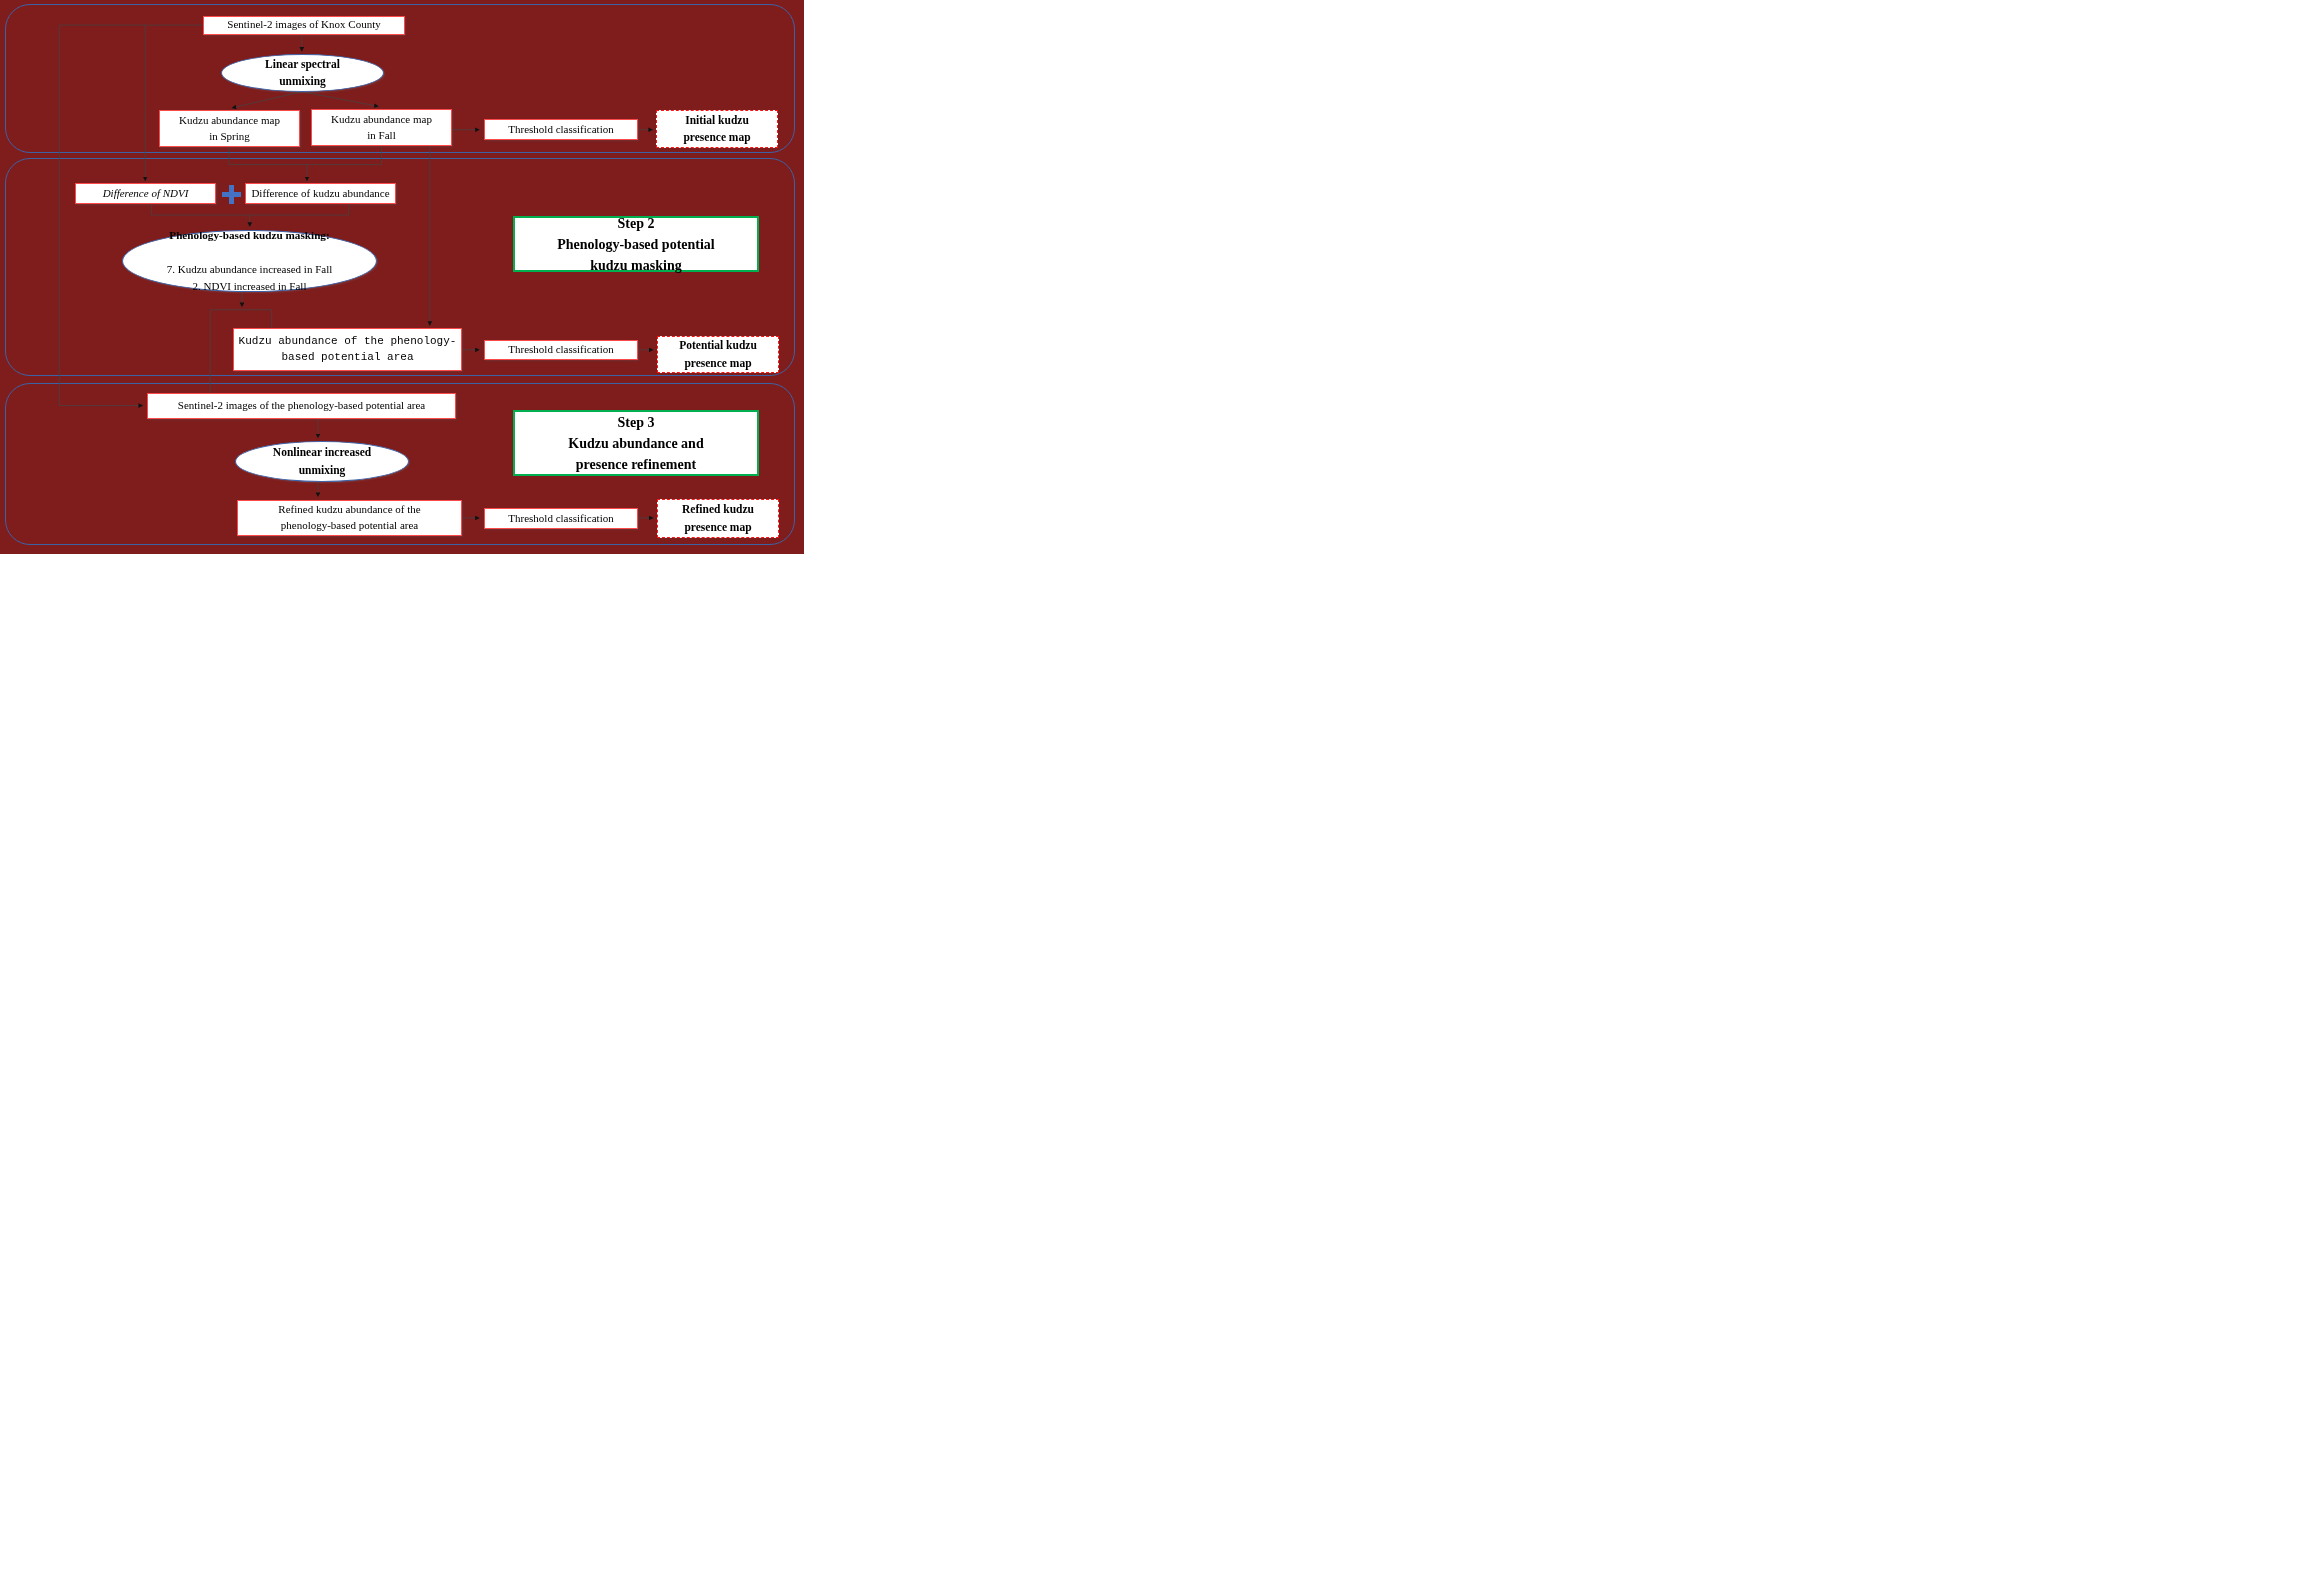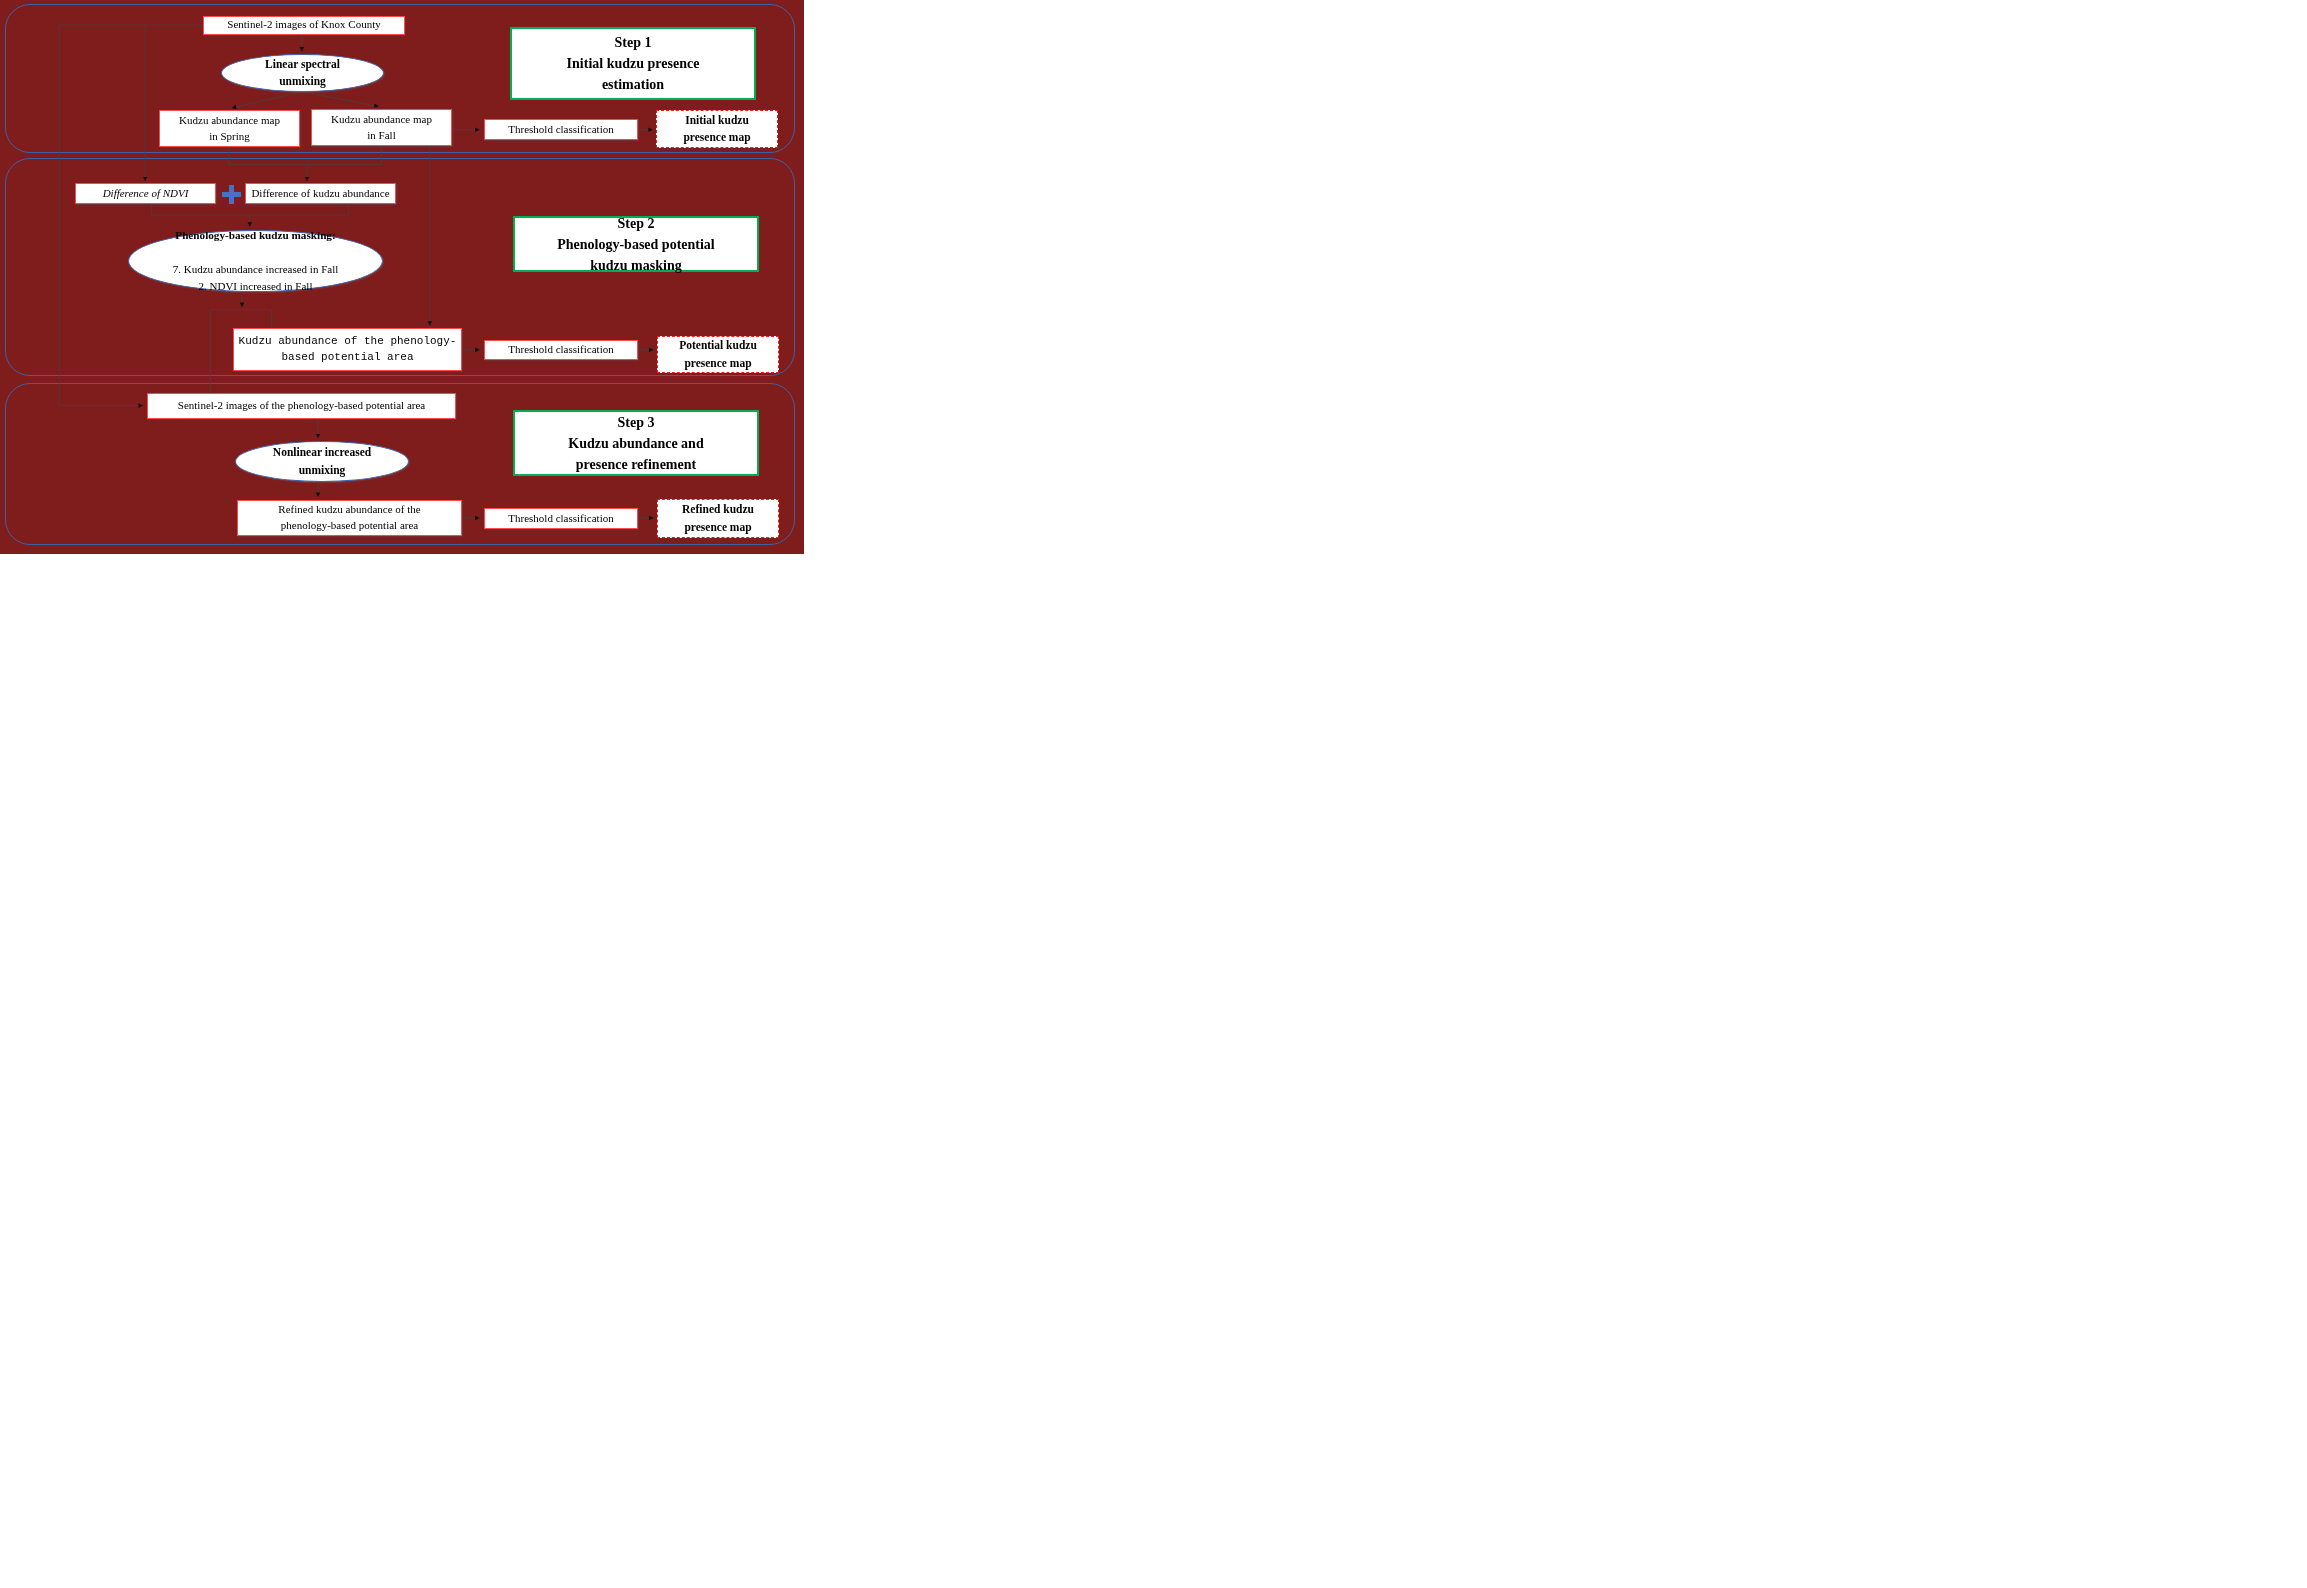--- a/index.html
+++ b/index.html
@@ -133,40 +133,37 @@
 
   <div class="node ellipse" style="left:221px;top:54px;width:163px;height:38px;">Linear spectral
 unmixing</div>
 
   <div class="node redbox" style="left:159px;top:110px;width:141px;height:37px;">Kudzu abundance map
 in Spring</div>
 
   <div class="node redbox" style="left:311px;top:109px;width:141px;height:37px;">Kudzu abundance map
 in Fall</div>
 
-  <div class="node greenbox" style="left:510px;top:26.5px;width:246px;height:73px;">Step 1
-Initial kudzu presence
-estimation</div>
 
   <div class="node redbox" style="left:484px;top:119px;width:154px;height:21px;">Threshold classification</div>
 
   <div class="node dashedbox" style="left:656px;top:110px;width:122px;height:38px;">Initial kudzu
 presence map</div>
 
   <div class="node redbox" style="left:75px;top:183px;width:141px;height:21.3px;font-style:italic;">Difference of NDVI</div>
 
   <div class="plus" style="left:222px;top:185px;"></div>
 
   <div class="node redbox" style="left:245px;top:183px;width:151px;height:21.3px;">Difference of kudzu abundance</div>
 
   <div class="node greenbox" style="left:513px;top:216px;width:246px;height:56px;">Step 2
 Phenology-based potential
 kudzu masking</div>
 
-  <div class="node ellipse masking" style="left:128px;top:230px;width:255px;height:62px;line-height:1.55;gap:17px;">
+  <div class="node ellipse masking" style="left:122px;top:230px;width:255px;height:62px;line-height:1.55;gap:17px;">
     <div class="m-title">Phenology-based kudzu masking:</div>
     <div class="m-items">7. Kudzu abundance increased in Fall
 2. NDVI increased in Fall</div>
   </div>
 
   <div class="node redbox" style="left:233px;top:328px;width:229px;height:43px;font-family:Liberation Mono, monospace;">Kudzu abundance of the phenology-
 based potential area</div>
 
   <div class="node redbox" style="left:484px;top:340px;width:154px;height:20px;">Threshold classification</div>
 

